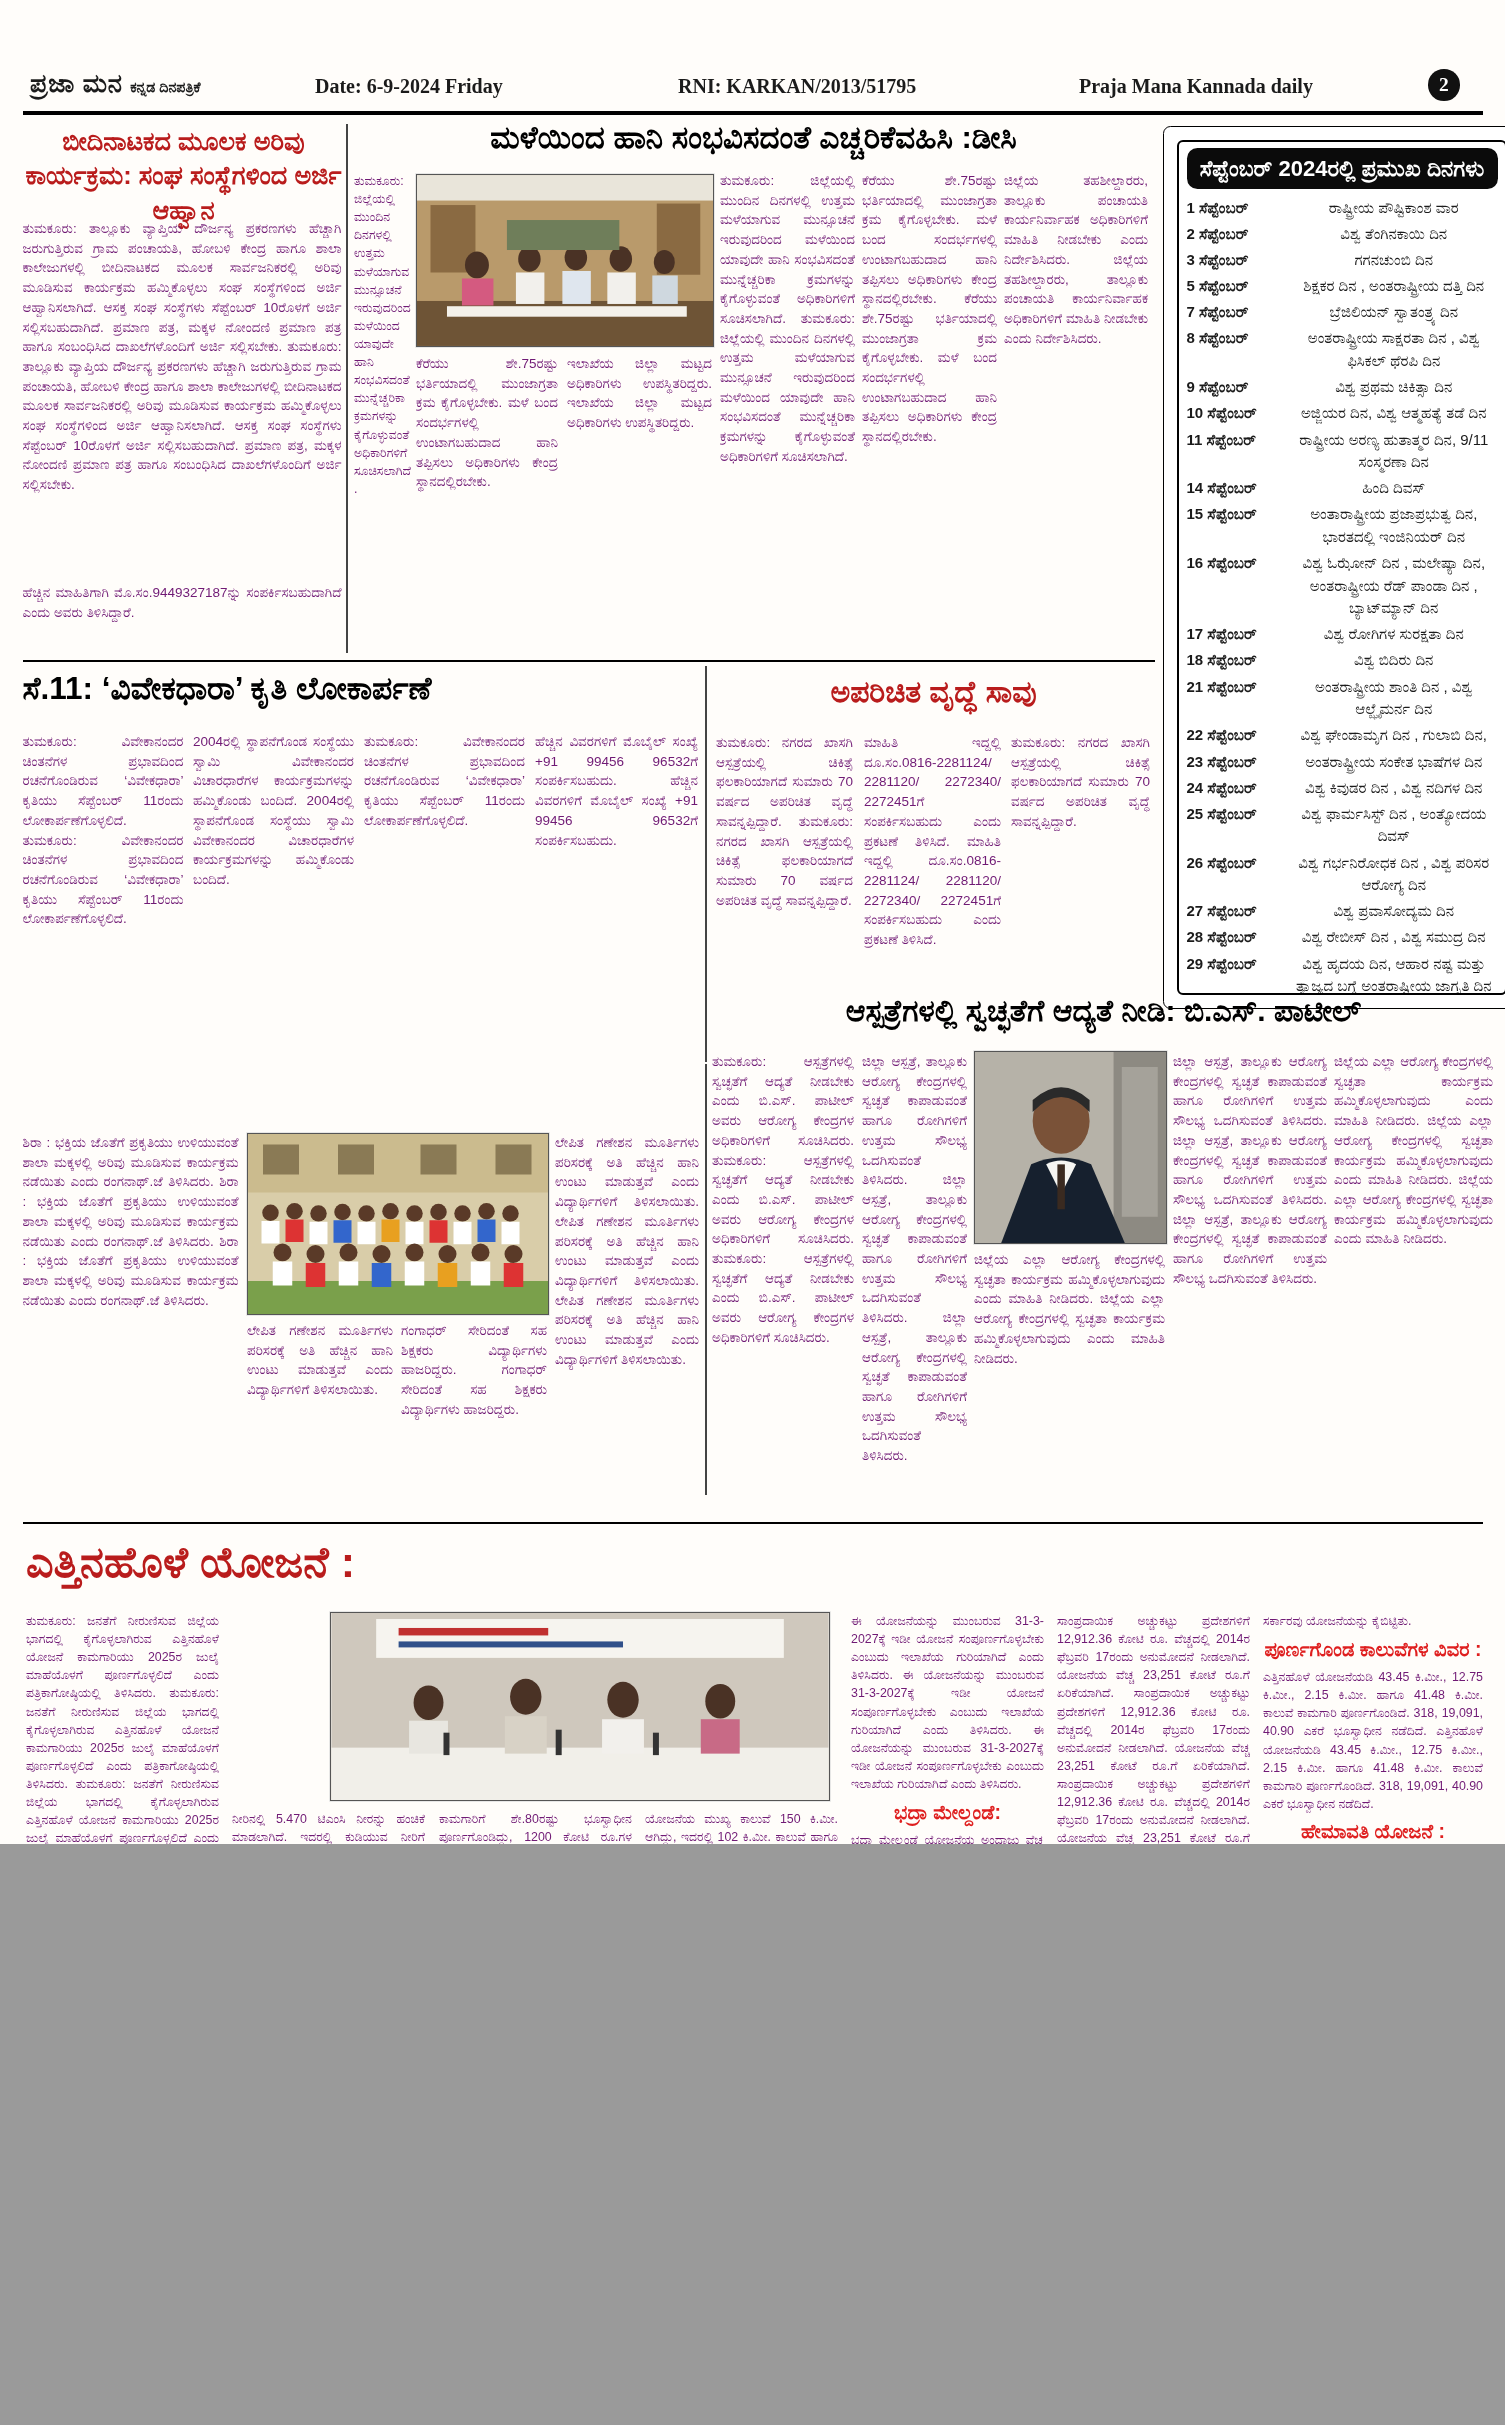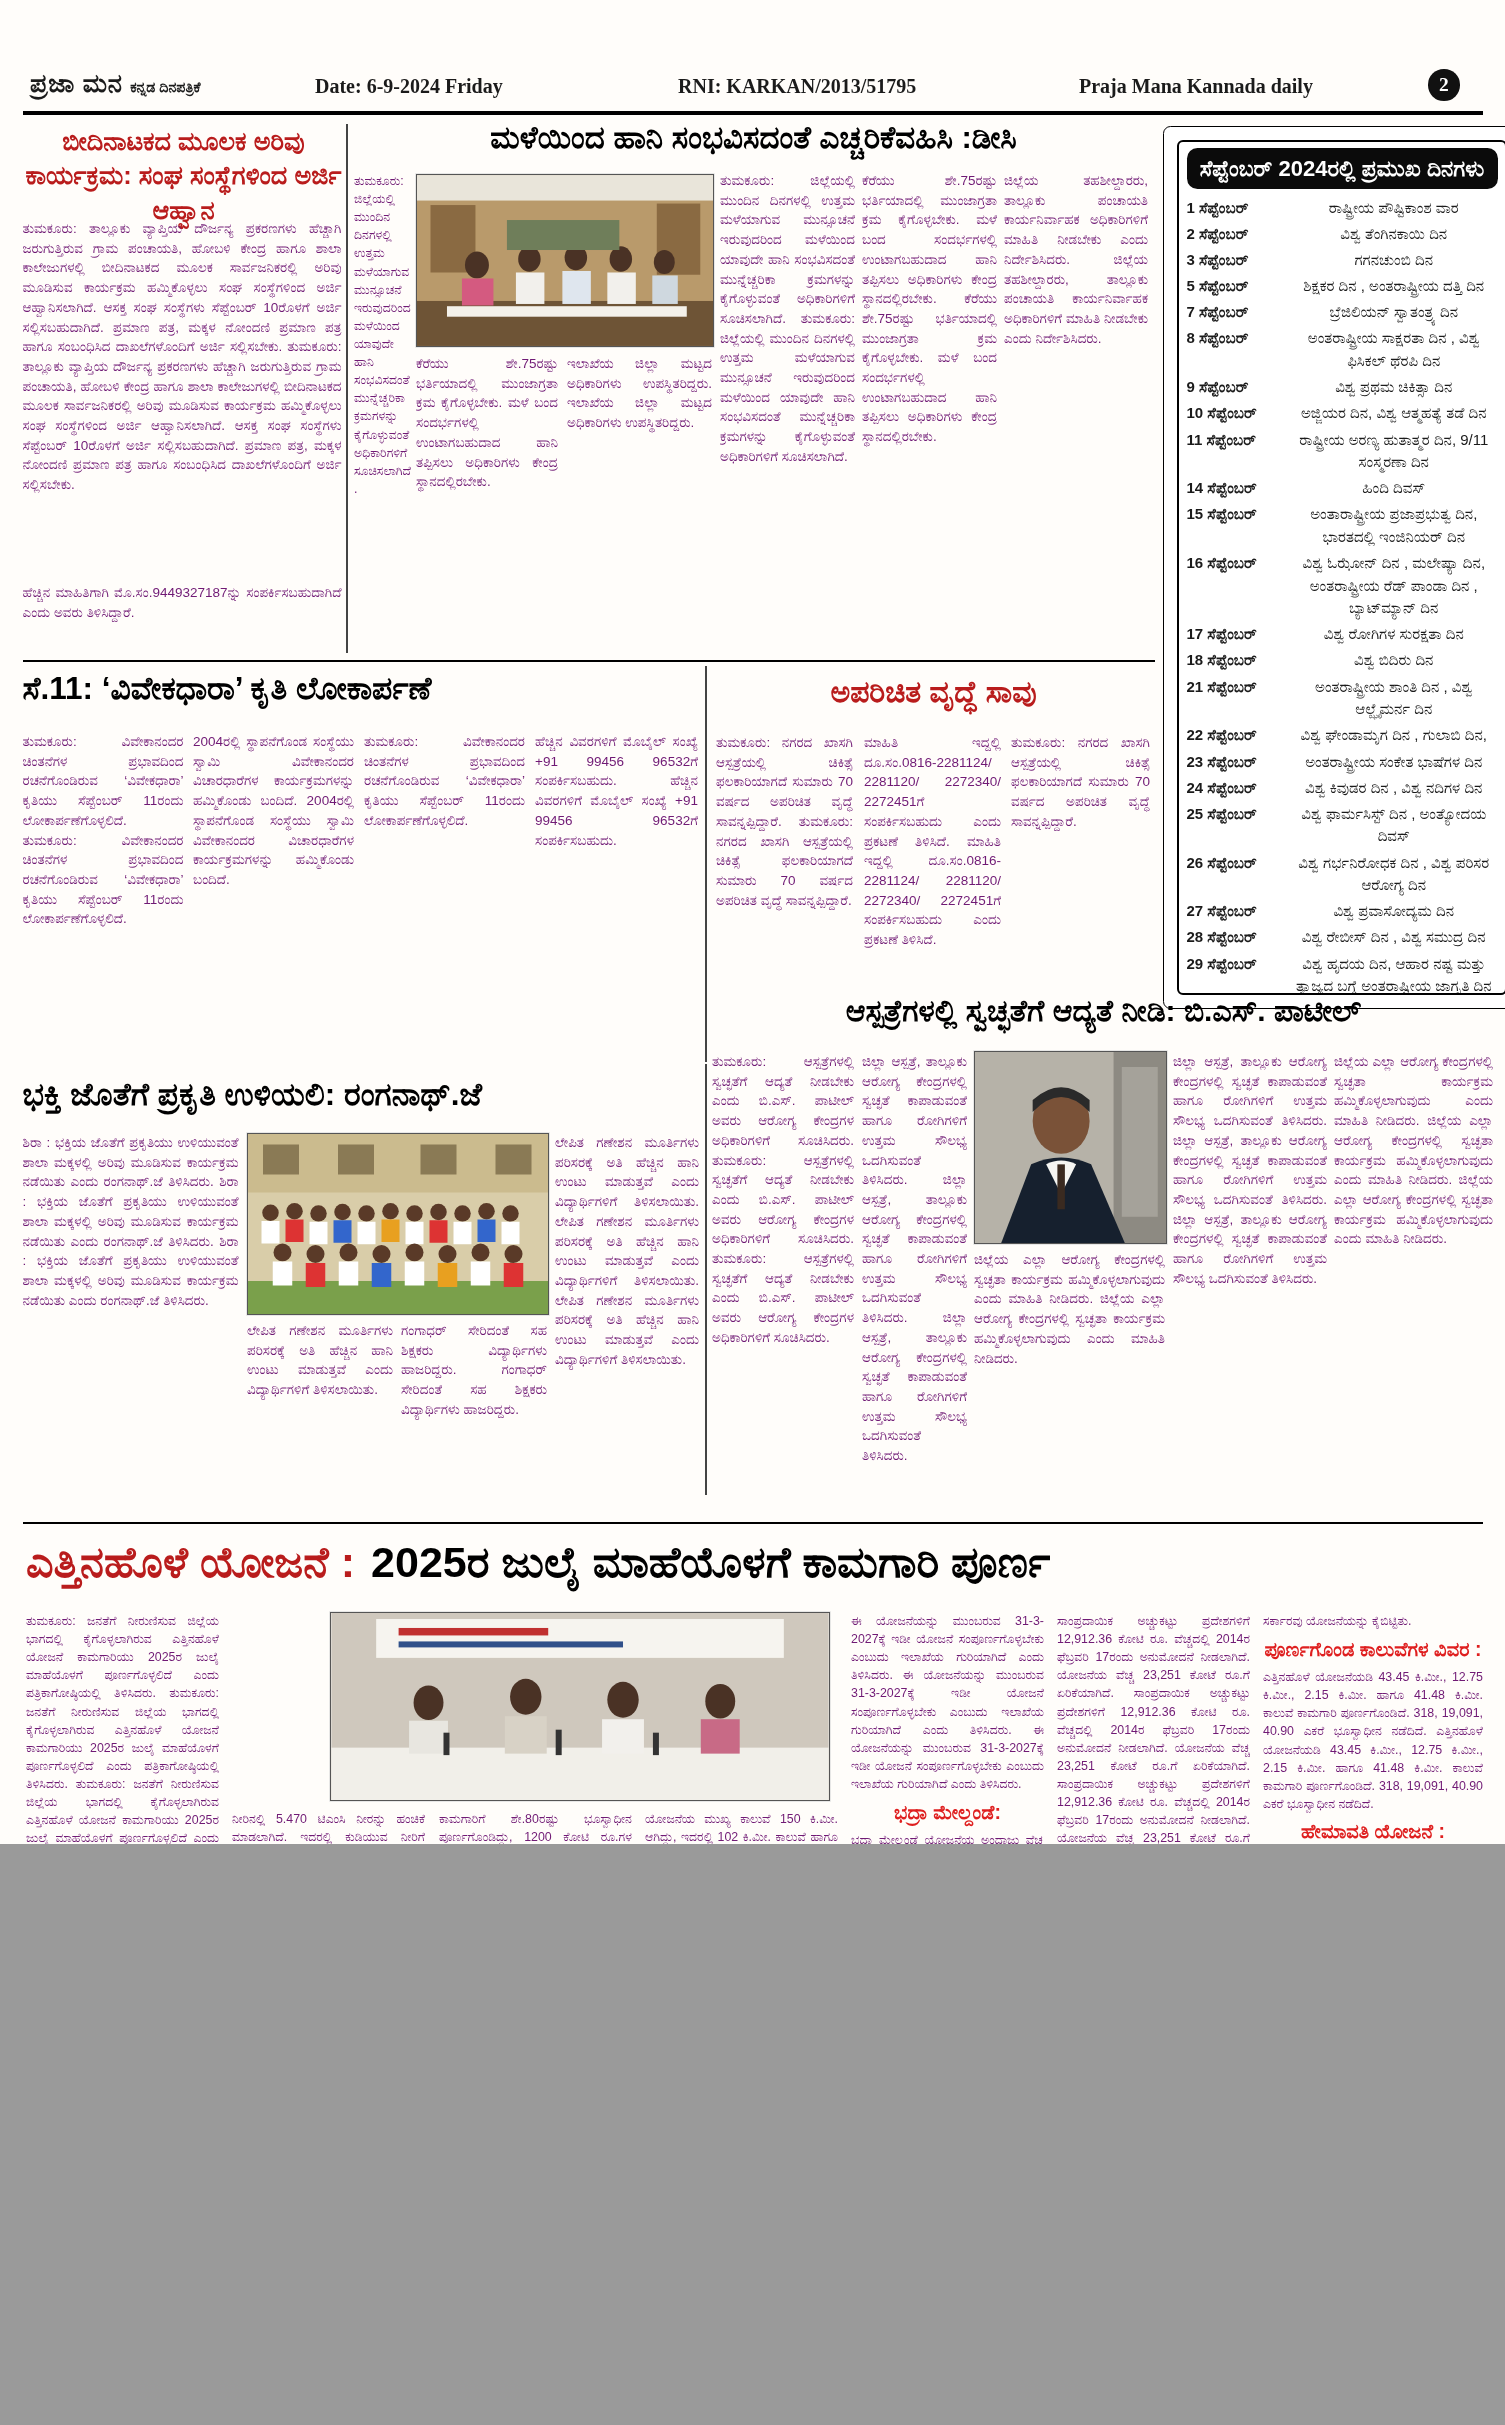--- a/index.html
+++ b/index.html
@@ -189,21 +189,20 @@
   </svg>
 
   <div class="body-col" style="left:712px;top:1052px;width:142px;height:441px;">ತುಮಕೂರು: ಆಸ್ಪತ್ರೆಗಳಲ್ಲಿ ಸ್ವಚ್ಛತೆಗೆ ಆದ್ಯತೆ ನೀಡಬೇಕು ಎಂದು ಬಿ.ಎಸ್. ಪಾಟೀಲ್ ಅವರು ಆರೋಗ್ಯ ಕೇಂದ್ರಗಳ ಅಧಿಕಾರಿಗಳಿಗೆ ಸೂಚಿಸಿದರು. ತುಮಕೂರು: ಆಸ್ಪತ್ರೆಗಳಲ್ಲಿ ಸ್ವಚ್ಛತೆಗೆ ಆದ್ಯತೆ ನೀಡಬೇಕು ಎಂದು ಬಿ.ಎಸ್. ಪಾಟೀಲ್ ಅವರು ಆರೋಗ್ಯ ಕೇಂದ್ರಗಳ ಅಧಿಕಾರಿಗಳಿಗೆ ಸೂಚಿಸಿದರು. ತುಮಕೂರು: ಆಸ್ಪತ್ರೆಗಳಲ್ಲಿ ಸ್ವಚ್ಛತೆಗೆ ಆದ್ಯತೆ ನೀಡಬೇಕು ಎಂದು ಬಿ.ಎಸ್. ಪಾಟೀಲ್ ಅವರು ಆರೋಗ್ಯ ಕೇಂದ್ರಗಳ ಅಧಿಕಾರಿಗಳಿಗೆ ಸೂಚಿಸಿದರು.</div>
   <div class="body-col" style="left:862px;top:1052px;width:105px;height:441px;">ಜಿಲ್ಲಾ ಆಸ್ಪತ್ರೆ, ತಾಲ್ಲೂಕು ಆರೋಗ್ಯ ಕೇಂದ್ರಗಳಲ್ಲಿ ಸ್ವಚ್ಛತೆ ಕಾಪಾಡುವಂತೆ ಹಾಗೂ ರೋಗಿಗಳಿಗೆ ಉತ್ತಮ ಸೌಲಭ್ಯ ಒದಗಿಸುವಂತೆ ತಿಳಿಸಿದರು. ಜಿಲ್ಲಾ ಆಸ್ಪತ್ರೆ, ತಾಲ್ಲೂಕು ಆರೋಗ್ಯ ಕೇಂದ್ರಗಳಲ್ಲಿ ಸ್ವಚ್ಛತೆ ಕಾಪಾಡುವಂತೆ ಹಾಗೂ ರೋಗಿಗಳಿಗೆ ಉತ್ತಮ ಸೌಲಭ್ಯ ಒದಗಿಸುವಂತೆ ತಿಳಿಸಿದರು. ಜಿಲ್ಲಾ ಆಸ್ಪತ್ರೆ, ತಾಲ್ಲೂಕು ಆರೋಗ್ಯ ಕೇಂದ್ರಗಳಲ್ಲಿ ಸ್ವಚ್ಛತೆ ಕಾಪಾಡುವಂತೆ ಹಾಗೂ ರೋಗಿಗಳಿಗೆ ಉತ್ತಮ ಸೌಲಭ್ಯ ಒದಗಿಸುವಂತೆ ತಿಳಿಸಿದರು.</div>
   <div class="body-col" style="left:974px;top:1250px;width:191px;height:243px;">ಜಿಲ್ಲೆಯ ಎಲ್ಲಾ ಆರೋಗ್ಯ ಕೇಂದ್ರಗಳಲ್ಲಿ ಸ್ವಚ್ಛತಾ ಕಾರ್ಯಕ್ರಮ ಹಮ್ಮಿಕೊಳ್ಳಲಾಗುವುದು ಎಂದು ಮಾಹಿತಿ ನೀಡಿದರು. ಜಿಲ್ಲೆಯ ಎಲ್ಲಾ ಆರೋಗ್ಯ ಕೇಂದ್ರಗಳಲ್ಲಿ ಸ್ವಚ್ಛತಾ ಕಾರ್ಯಕ್ರಮ ಹಮ್ಮಿಕೊಳ್ಳಲಾಗುವುದು ಎಂದು ಮಾಹಿತಿ ನೀಡಿದರು.</div>
   <div class="body-col" style="left:1173px;top:1052px;width:154px;height:441px;">ಜಿಲ್ಲಾ ಆಸ್ಪತ್ರೆ, ತಾಲ್ಲೂಕು ಆರೋಗ್ಯ ಕೇಂದ್ರಗಳಲ್ಲಿ ಸ್ವಚ್ಛತೆ ಕಾಪಾಡುವಂತೆ ಹಾಗೂ ರೋಗಿಗಳಿಗೆ ಉತ್ತಮ ಸೌಲಭ್ಯ ಒದಗಿಸುವಂತೆ ತಿಳಿಸಿದರು. ಜಿಲ್ಲಾ ಆಸ್ಪತ್ರೆ, ತಾಲ್ಲೂಕು ಆರೋಗ್ಯ ಕೇಂದ್ರಗಳಲ್ಲಿ ಸ್ವಚ್ಛತೆ ಕಾಪಾಡುವಂತೆ ಹಾಗೂ ರೋಗಿಗಳಿಗೆ ಉತ್ತಮ ಸೌಲಭ್ಯ ಒದಗಿಸುವಂತೆ ತಿಳಿಸಿದರು. ಜಿಲ್ಲಾ ಆಸ್ಪತ್ರೆ, ತಾಲ್ಲೂಕು ಆರೋಗ್ಯ ಕೇಂದ್ರಗಳಲ್ಲಿ ಸ್ವಚ್ಛತೆ ಕಾಪಾಡುವಂತೆ ಹಾಗೂ ರೋಗಿಗಳಿಗೆ ಉತ್ತಮ ಸೌಲಭ್ಯ ಒದಗಿಸುವಂತೆ ತಿಳಿಸಿದರು.</div>
   <div class="body-col" style="left:1334px;top:1052px;width:159px;height:441px;">ಜಿಲ್ಲೆಯ ಎಲ್ಲಾ ಆರೋಗ್ಯ ಕೇಂದ್ರಗಳಲ್ಲಿ ಸ್ವಚ್ಛತಾ ಕಾರ್ಯಕ್ರಮ ಹಮ್ಮಿಕೊಳ್ಳಲಾಗುವುದು ಎಂದು ಮಾಹಿತಿ ನೀಡಿದರು. ಜಿಲ್ಲೆಯ ಎಲ್ಲಾ ಆರೋಗ್ಯ ಕೇಂದ್ರಗಳಲ್ಲಿ ಸ್ವಚ್ಛತಾ ಕಾರ್ಯಕ್ರಮ ಹಮ್ಮಿಕೊಳ್ಳಲಾಗುವುದು ಎಂದು ಮಾಹಿತಿ ನೀಡಿದರು. ಜಿಲ್ಲೆಯ ಎಲ್ಲಾ ಆರೋಗ್ಯ ಕೇಂದ್ರಗಳಲ್ಲಿ ಸ್ವಚ್ಛತಾ ಕಾರ್ಯಕ್ರಮ ಹಮ್ಮಿಕೊಳ್ಳಲಾಗುವುದು ಎಂದು ಮಾಹಿತಿ ನೀಡಿದರು.</div>
 
   <div class="vrule" style="left:705px;top:1064px;height:431px;"></div>
 
-  <div class="abs headline-red" style="left:22.5px;top:1076px;width:678px;font-size:31.5px;">ಭಕ್ತಿ ಜೊತೆಗೆ ಪ್ರಕೃತಿ ಉಳಿಯಲಿ: ರಂಗನಾಥ್.ಜೆ</div>
 
   <svg class="photo" style="left:247px;top:1133px;" width="300" height="180" viewBox="0 0 400 240">
     <rect width="400" height="240" fill="#d9cda9"></rect>
     <rect width="400" height="78" fill="#cbbb8e"></rect>
     <rect x="20" y="14" width="48" height="40" fill="#8a7a55"></rect>
     <rect x="120" y="14" width="48" height="40" fill="#8a7a55"></rect>
     <rect x="230" y="14" width="48" height="40" fill="#8a7a55"></rect>
     <rect x="330" y="14" width="48" height="40" fill="#8a7a55"></rect>
     <rect y="196" width="400" height="44" fill="#7aa04b"></rect>
     <g>
@@ -250,21 +249,20 @@
 
   <div class="body-col" style="left:22.5px;top:1133px;width:216px;height:360px;">ಶಿರಾ : ಭಕ್ತಿಯ ಜೊತೆಗೆ ಪ್ರಕೃತಿಯು ಉಳಿಯುವಂತೆ ಶಾಲಾ ಮಕ್ಕಳಲ್ಲಿ ಅರಿವು ಮೂಡಿಸುವ ಕಾರ್ಯಕ್ರಮ ನಡೆಯಿತು ಎಂದು ರಂಗನಾಥ್.ಜೆ ತಿಳಿಸಿದರು. ಶಿರಾ : ಭಕ್ತಿಯ ಜೊತೆಗೆ ಪ್ರಕೃತಿಯು ಉಳಿಯುವಂತೆ ಶಾಲಾ ಮಕ್ಕಳಲ್ಲಿ ಅರಿವು ಮೂಡಿಸುವ ಕಾರ್ಯಕ್ರಮ ನಡೆಯಿತು ಎಂದು ರಂಗನಾಥ್.ಜೆ ತಿಳಿಸಿದರು. ಶಿರಾ : ಭಕ್ತಿಯ ಜೊತೆಗೆ ಪ್ರಕೃತಿಯು ಉಳಿಯುವಂತೆ ಶಾಲಾ ಮಕ್ಕಳಲ್ಲಿ ಅರಿವು ಮೂಡಿಸುವ ಕಾರ್ಯಕ್ರಮ ನಡೆಯಿತು ಎಂದು ರಂಗನಾಥ್.ಜೆ ತಿಳಿಸಿದರು.</div>
   <div class="body-col" style="left:555px;top:1133px;width:144px;height:360px;">ಲೇಪಿತ ಗಣೇಶನ ಮೂರ್ತಿಗಳು ಪರಿಸರಕ್ಕೆ ಅತಿ ಹೆಚ್ಚಿನ ಹಾನಿ ಉಂಟು ಮಾಡುತ್ತವೆ ಎಂದು ವಿದ್ಯಾರ್ಥಿಗಳಿಗೆ ತಿಳಿಸಲಾಯಿತು. ಲೇಪಿತ ಗಣೇಶನ ಮೂರ್ತಿಗಳು ಪರಿಸರಕ್ಕೆ ಅತಿ ಹೆಚ್ಚಿನ ಹಾನಿ ಉಂಟು ಮಾಡುತ್ತವೆ ಎಂದು ವಿದ್ಯಾರ್ಥಿಗಳಿಗೆ ತಿಳಿಸಲಾಯಿತು. ಲೇಪಿತ ಗಣೇಶನ ಮೂರ್ತಿಗಳು ಪರಿಸರಕ್ಕೆ ಅತಿ ಹೆಚ್ಚಿನ ಹಾನಿ ಉಂಟು ಮಾಡುತ್ತವೆ ಎಂದು ವಿದ್ಯಾರ್ಥಿಗಳಿಗೆ ತಿಳಿಸಲಾಯಿತು.</div>
   <div class="body-col" style="left:247px;top:1321px;width:146px;height:172px;">ಲೇಪಿತ ಗಣೇಶನ ಮೂರ್ತಿಗಳು ಪರಿಸರಕ್ಕೆ ಅತಿ ಹೆಚ್ಚಿನ ಹಾನಿ ಉಂಟು ಮಾಡುತ್ತವೆ ಎಂದು ವಿದ್ಯಾರ್ಥಿಗಳಿಗೆ ತಿಳಿಸಲಾಯಿತು.</div>
   <div class="body-col" style="left:401px;top:1321px;width:146px;height:172px;">ಗಂಗಾಧರ್ ಸೇರಿದಂತೆ ಸಹ ಶಿಕ್ಷಕರು ವಿದ್ಯಾರ್ಥಿಗಳು ಹಾಜರಿದ್ದರು. ಗಂಗಾಧರ್ ಸೇರಿದಂತೆ ಸಹ ಶಿಕ್ಷಕರು ವಿದ್ಯಾರ್ಥಿಗಳು ಹಾಜರಿದ್ದರು.</div>
 
   <div class="hrule" style="left:22.5px;top:1522px;width:1460px;height:2.2px;"></div>
 
   <div class="abs big-headline" style="left:26px;top:1538px;width:1458px;font-size:43px;gap:16px;">
     <span class="headline-black">ಎತ್ತಿನಹೊಳೆ ಯೋಜನೆ :</span>
-    <span class="headline-red">2025ರ ಜುಲೈ ಮಾಹೆಯೊಳಗೆ ಕಾಮಗಾರಿ ಪೂರ್ಣ</span>
   </div>
 
   <svg class="photo" style="left:330px;top:1612px;" width="498" height="187" viewBox="0 0 665 250">
     <rect width="665" height="250" fill="#cfc8bd"></rect>
     <rect x="60" y="8" width="545" height="52" fill="#f6f4ef"></rect>
     <rect x="90" y="20" width="200" height="10" fill="#c03030"></rect>
     <rect x="90" y="38" width="300" height="8" fill="#30508a"></rect>
     <rect y="180" width="665" height="70" fill="#f1efe9"></rect>
     <ellipse cx="130" cy="120" rx="20" ry="23" fill="#4a3225"></ellipse>
     <rect x="104" y="144" width="52" height="44" fill="#e8e6e0"></rect>

